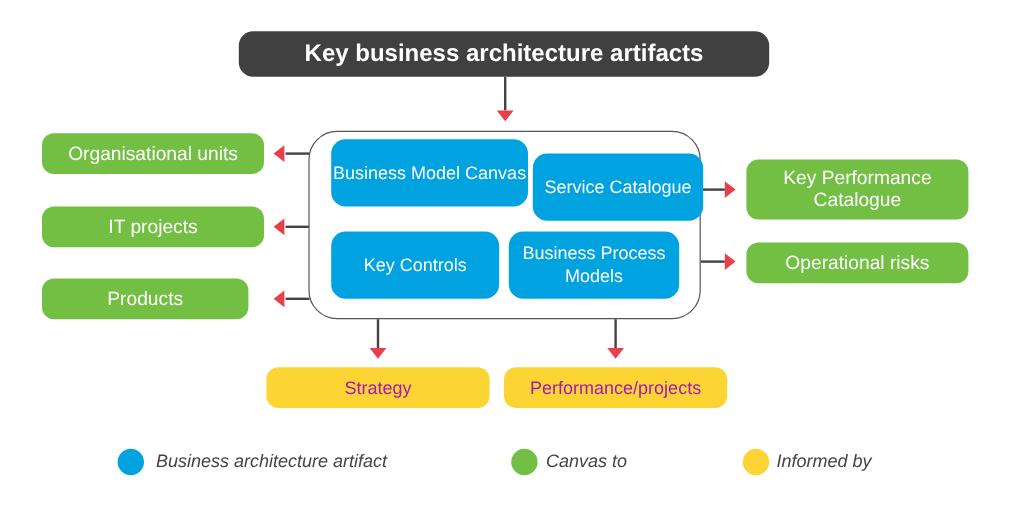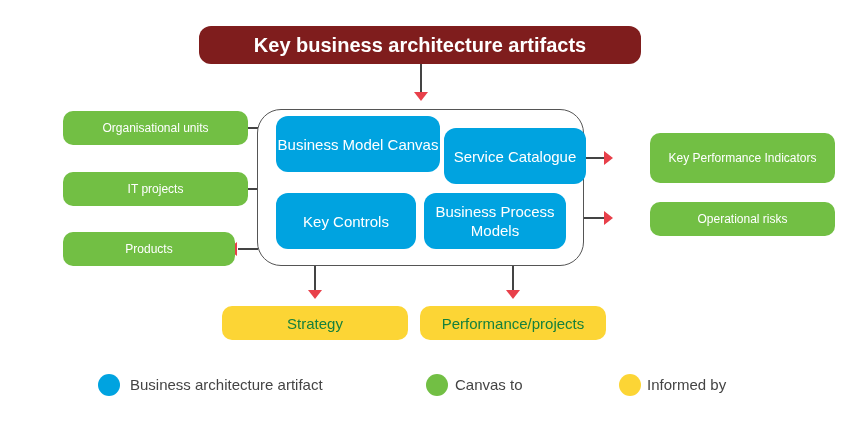--- a/index.html
+++ b/index.html
@@ -1,28 +1,28 @@
 <!DOCTYPE html>
 <html><head>
 <meta charset="utf-8">
 <style>
   html, body { margin:0; padding:0; background:#fff; }
   body { width:841px; height:422px; position:relative; overflow:hidden; font-family:"Liberation Sans", sans-serif; }
   .abs { position:absolute; }
-  .title { left:199px; top:26px; width:442px; height:38px; background:#7f1d1d; border-radius:12px; color:#fff; font-weight:bold; font-size:20px; display:flex; align-items:center; justify-content:center; }
+  .title { left:199px; top:26px; width:442px; height:38px; background:#404040; border-radius:12px; color:#fff; font-weight:bold; font-size:20px; display:flex; align-items:center; justify-content:center; }
   .container { left:257px; top:109px; width:327px; height:157px; border:1.5px solid #555; border-radius:24px; box-sizing:border-box; background:#fff; }
   .blue { background:#00a3e0; color:#fff; border-radius:12px; font-size:15px; display:flex; align-items:center; justify-content:center; text-align:center; line-height:19px; }
-  .green { background:#72bf44; color:#fff; border-radius:10px; font-size:12px; display:flex; align-items:center; justify-content:center; text-align:center; line-height:19px;margin-left:28px; }
-  .yellow { background:#fcd535; color:#15803d; border-radius:10px; font-size:15px; display:flex; align-items:center; justify-content:center; }
+  .green { background:#72bf44; color:#fff; border-radius:10px; font-size:16px; display:flex; align-items:center; justify-content:center; text-align:center; line-height:19px; }
+  .yellow { background:#fcd535; color:#a21caf; border-radius:10px; font-size:15px; display:flex; align-items:center; justify-content:center; }
   .line { background:#444; }
   .arrow-down { width:0; height:0; border-left:7px solid transparent; border-right:7px solid transparent; border-top:9px solid #e8404a; }
   .arrow-left { width:0; height:0; border-top:7px solid transparent; border-bottom:7px solid transparent; border-right:9px solid #e8404a; }
   .arrow-right { width:0; height:0; border-top:7px solid transparent; border-bottom:7px solid transparent; border-left:9px solid #e8404a; }
   .legend-dot { width:22px; height:22px; border-radius:50%; }
-  .legend-text { font-size:15px; color:#444; }
+  .legend-text { font-size:15px; color:#444;font-style:italic; }
 </style>
 </head>
 <body>
 
 <div class="abs title">Key business architecture artifacts</div>
 <div class="abs line" style="left:420px;top:64px;width:1.5px;height:28px"></div>
 <div class="abs arrow-down" style="left:414px;top:92px"></div>
 
 <div class="abs line" style="left:238px;top:127px;width:20px;height:1.5px"></div>
 <div class="abs arrow-left" style="left:228px;top:121px"></div>
@@ -43,21 +43,21 @@
 
 <div class="abs container"></div>
 <div class="abs blue" style="left:276px;top:116px;width:164px;height:56px">Business Model Canvas</div>
 <div class="abs blue" style="left:444px;top:128px;width:142px;height:56px">Service Catalogue</div>
 <div class="abs blue" style="left:276px;top:193px;width:140px;height:56px">Key Controls</div>
 <div class="abs blue" style="left:424px;top:193px;width:142px;height:56px">Business Process Models</div>
 
 <div class="abs green" style="left:35px;top:111px;width:185px;height:34px">Organisational units</div>
 <div class="abs green" style="left:35px;top:172px;width:185px;height:34px">IT projects</div>
 <div class="abs green" style="left:35px;top:232px;width:172px;height:34px">Products</div>
-<div class="abs green" style="left:622px;top:133px;width:185px;height:50px">Key Performance Indicators</div>
+<div class="abs green" style="left:622px;top:133px;width:185px;height:50px">Key Performance Catalogue</div>
 <div class="abs green" style="left:622px;top:202px;width:185px;height:34px">Operational risks</div>
 
 <div class="abs yellow" style="left:222px;top:306px;width:186px;height:34px">Strategy</div>
 <div class="abs yellow" style="left:420px;top:306px;width:186px;height:34px">Performance/projects</div>
 
 <div class="abs legend-dot" style="left:98px;top:374px;background:#00a3e0"></div>
 <div class="abs legend-text" style="left:130px;top:376px">Business architecture artifact</div>
 <div class="abs legend-dot" style="left:426px;top:374px;background:#72bf44"></div>
 <div class="abs legend-text" style="left:455px;top:376px">Canvas to</div>
 <div class="abs legend-dot" style="left:619px;top:374px;background:#fcd535"></div>

